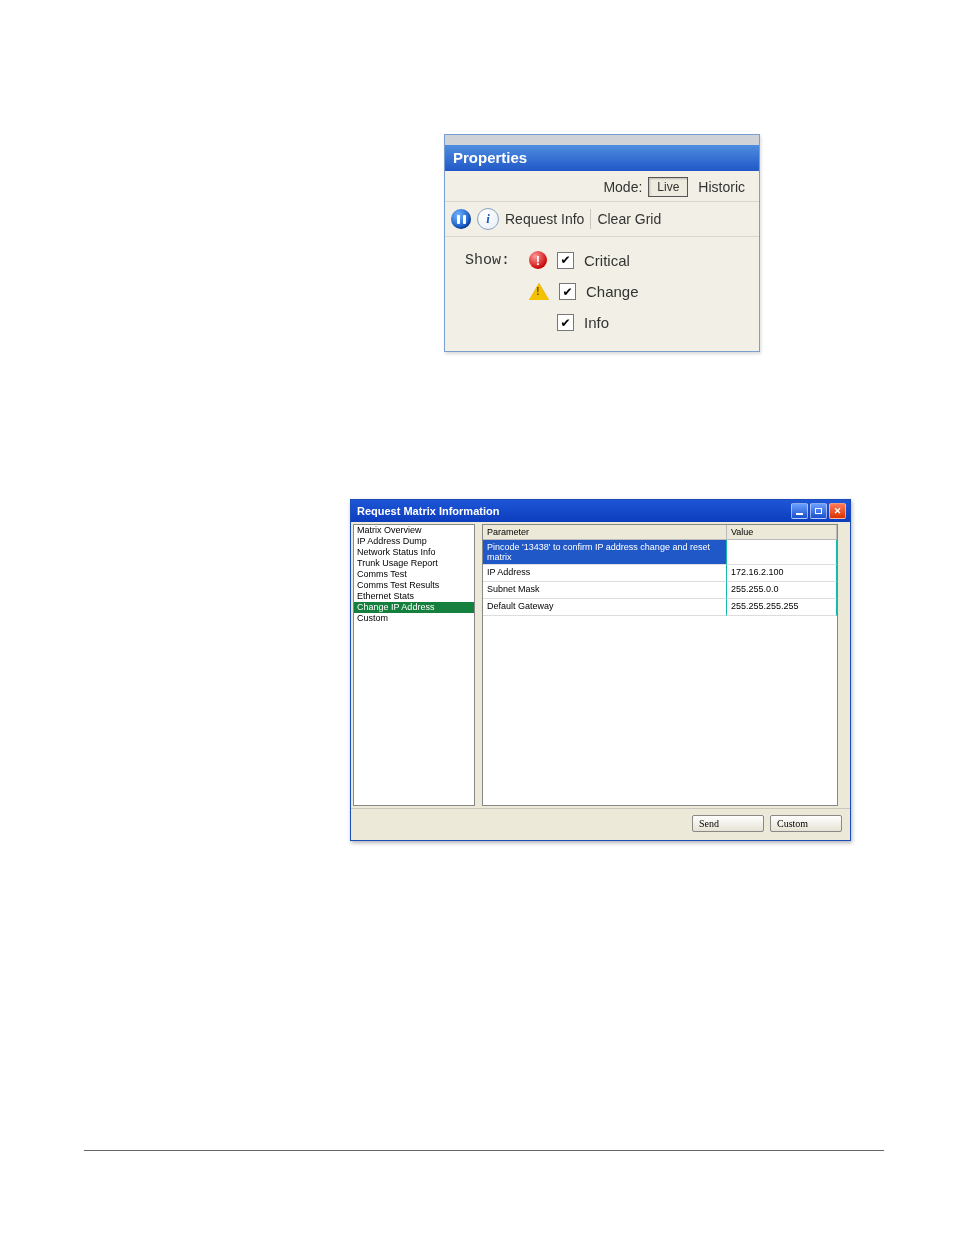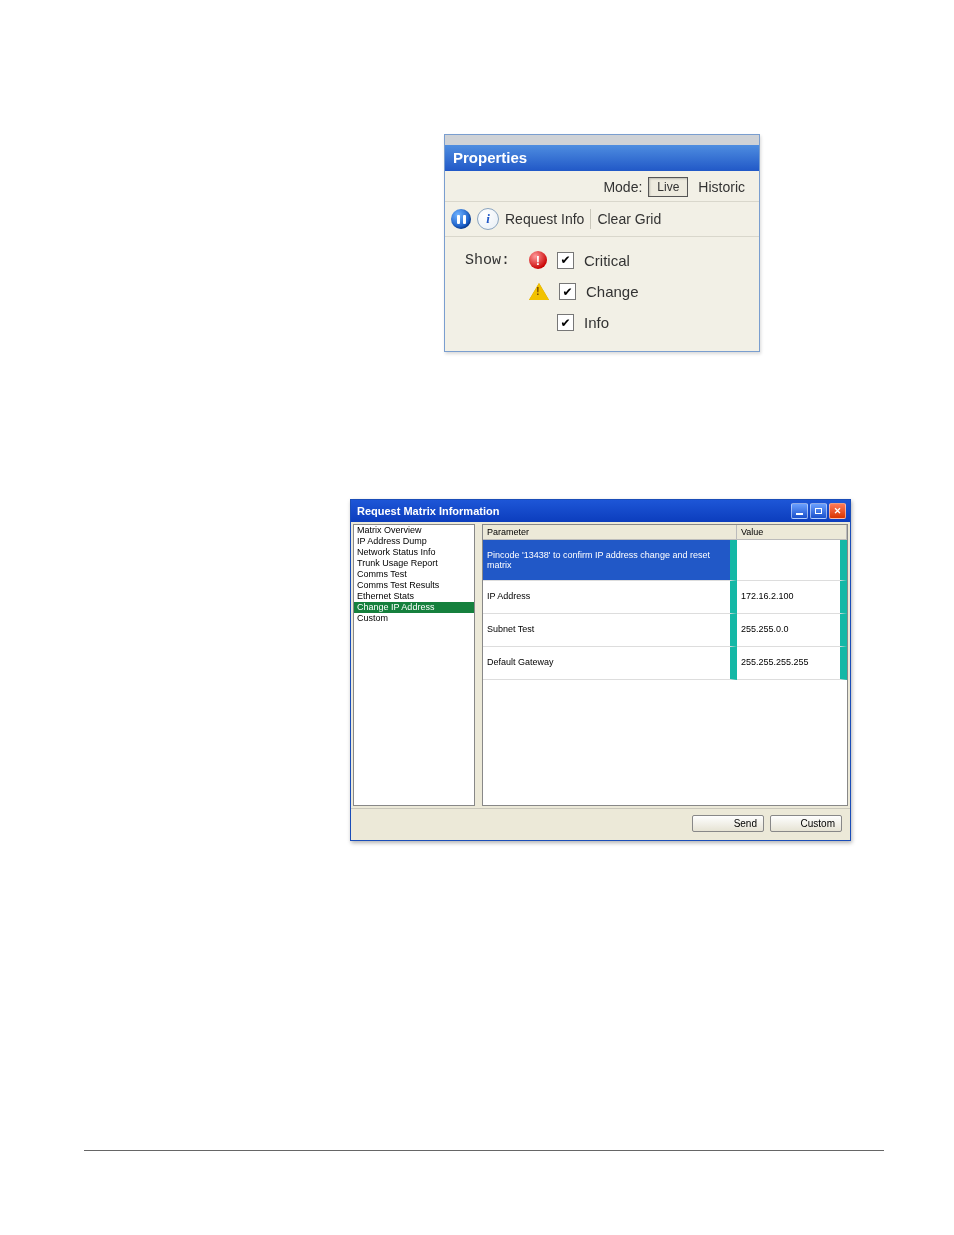--- a/index.html
+++ b/index.html
@@ -204,43 +204,43 @@
     line-height: 11px;
     white-space: nowrap;
     overflow: hidden;
   }
   .sb-item.sel {
     background: #15803d;
     color: #fff;
   }
   .dlg-grid-wrap {
     flex: 1;
-    margin: 2px 2px 2px 3px;
+    margin: 2px 12px 2px 3px;
     border: 1px solid #888;
     background: #fff;
     min-height: 280px;
     display: flex;
     flex-direction: column;
   }
   .grid-head, .grid-row {
     display: grid;
     grid-template-columns: 1fr 110px;
     font-size: 9px;
   }
   .grid-head .gc {
     background: #ece9d8;
     border-right: 1px solid #bbb;
     border-bottom: 1px solid #bbb;
     padding: 2px 4px;
     color: #000;
   }
   .grid-row .gc {
-    border-right: 7px solid #14b8a6;
+    border-right: 1px solid #14b8a6;
     border-bottom: 1px solid #ddd;
-    padding: 10px 4px;
+    padding: 2px 4px;
     color: #000;
     min-height: 12px;
   }
   .grid-row.sel .gc:first-child {
     background: #2158c7;
     color: #fff;
   }
   .dlg-footer {
     display: flex;
     justify-content: flex-end;
@@ -250,21 +250,22 @@
     border-top: 1px solid #c9c7bb;
   }
   .winbtn {
     min-width: 58px;
     font-size: 10px;
     padding: 2px 6px;
     background: linear-gradient(#fefefe,#e6e3d4);
     border: 1px solid #888;
     border-radius: 2px;
     color: #000;
-    text-align: right;
+    text-align: left;
+    font-family: Liberation Serif, serif;
   }
 
   .page-rule {
     position: absolute;
     left: 84px; right: 70px;
     top: 1150px;
     border-top: 1px solid #666;
   }
 </style>
 </head>
@@ -344,21 +345,21 @@
         </div>
         <div class="grid-row sel">
           <div class="gc">Pincode '13438' to confirm IP address change and reset matrix</div>
           <div class="gc"></div>
         </div>
         <div class="grid-row">
           <div class="gc">IP Address</div>
           <div class="gc">172.16.2.100</div>
         </div>
         <div class="grid-row">
-          <div class="gc">Subnet Test</div>
+          <div class="gc">Subnet Mask</div>
           <div class="gc">255.255.0.0</div>
         </div>
         <div class="grid-row">
           <div class="gc">Default Gateway</div>
           <div class="gc">255.255.255.255</div>
         </div>
       </div>
     </div>
     <div class="dlg-footer">
       <span class="winbtn">Send</span>

